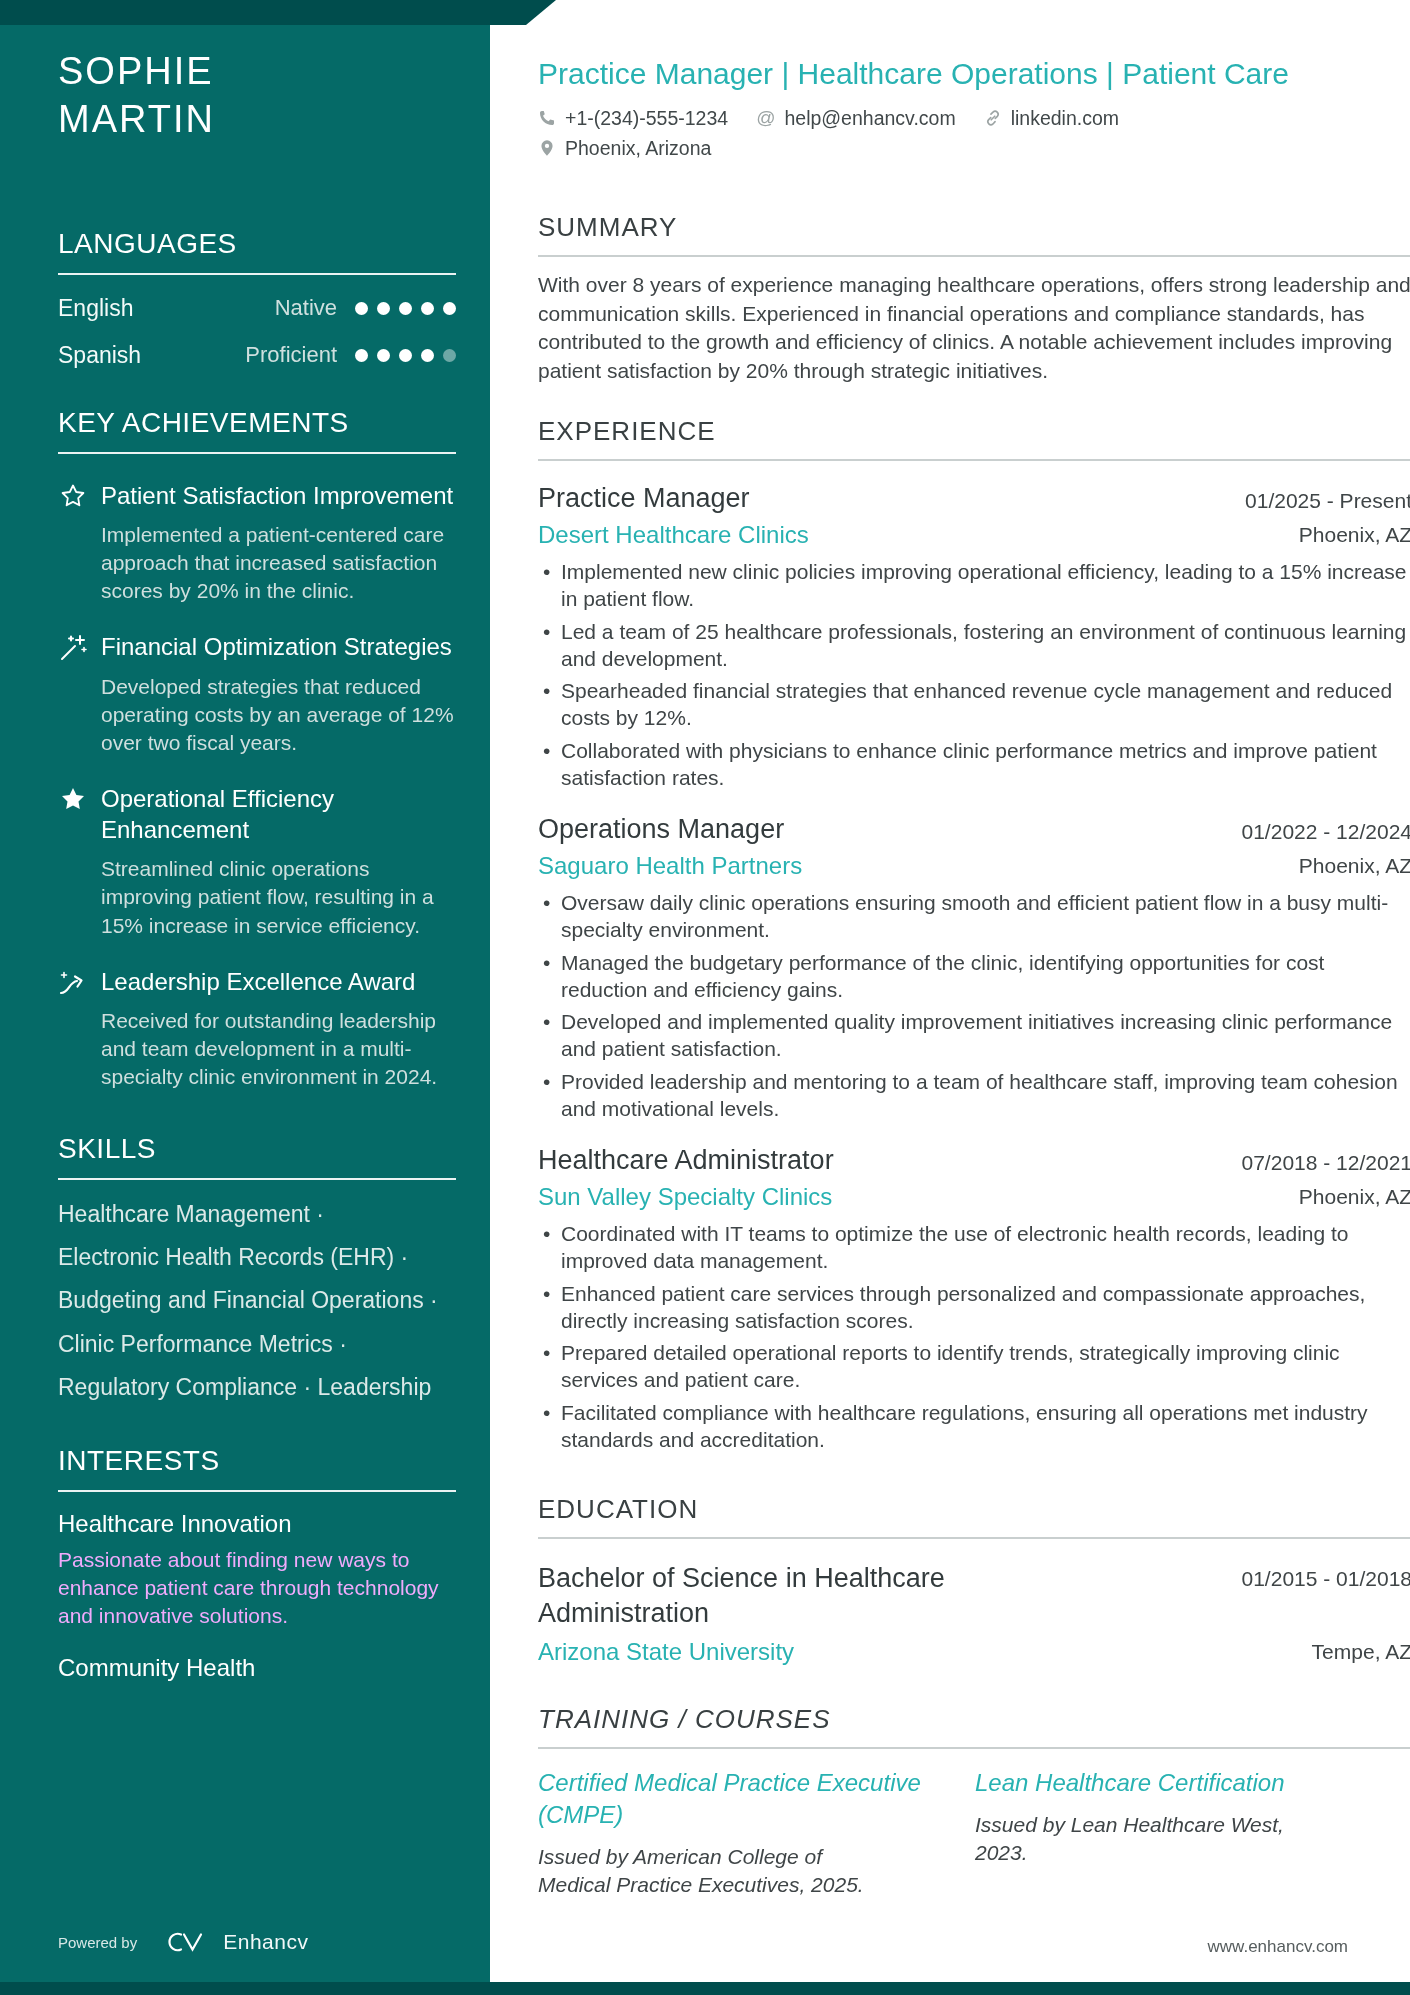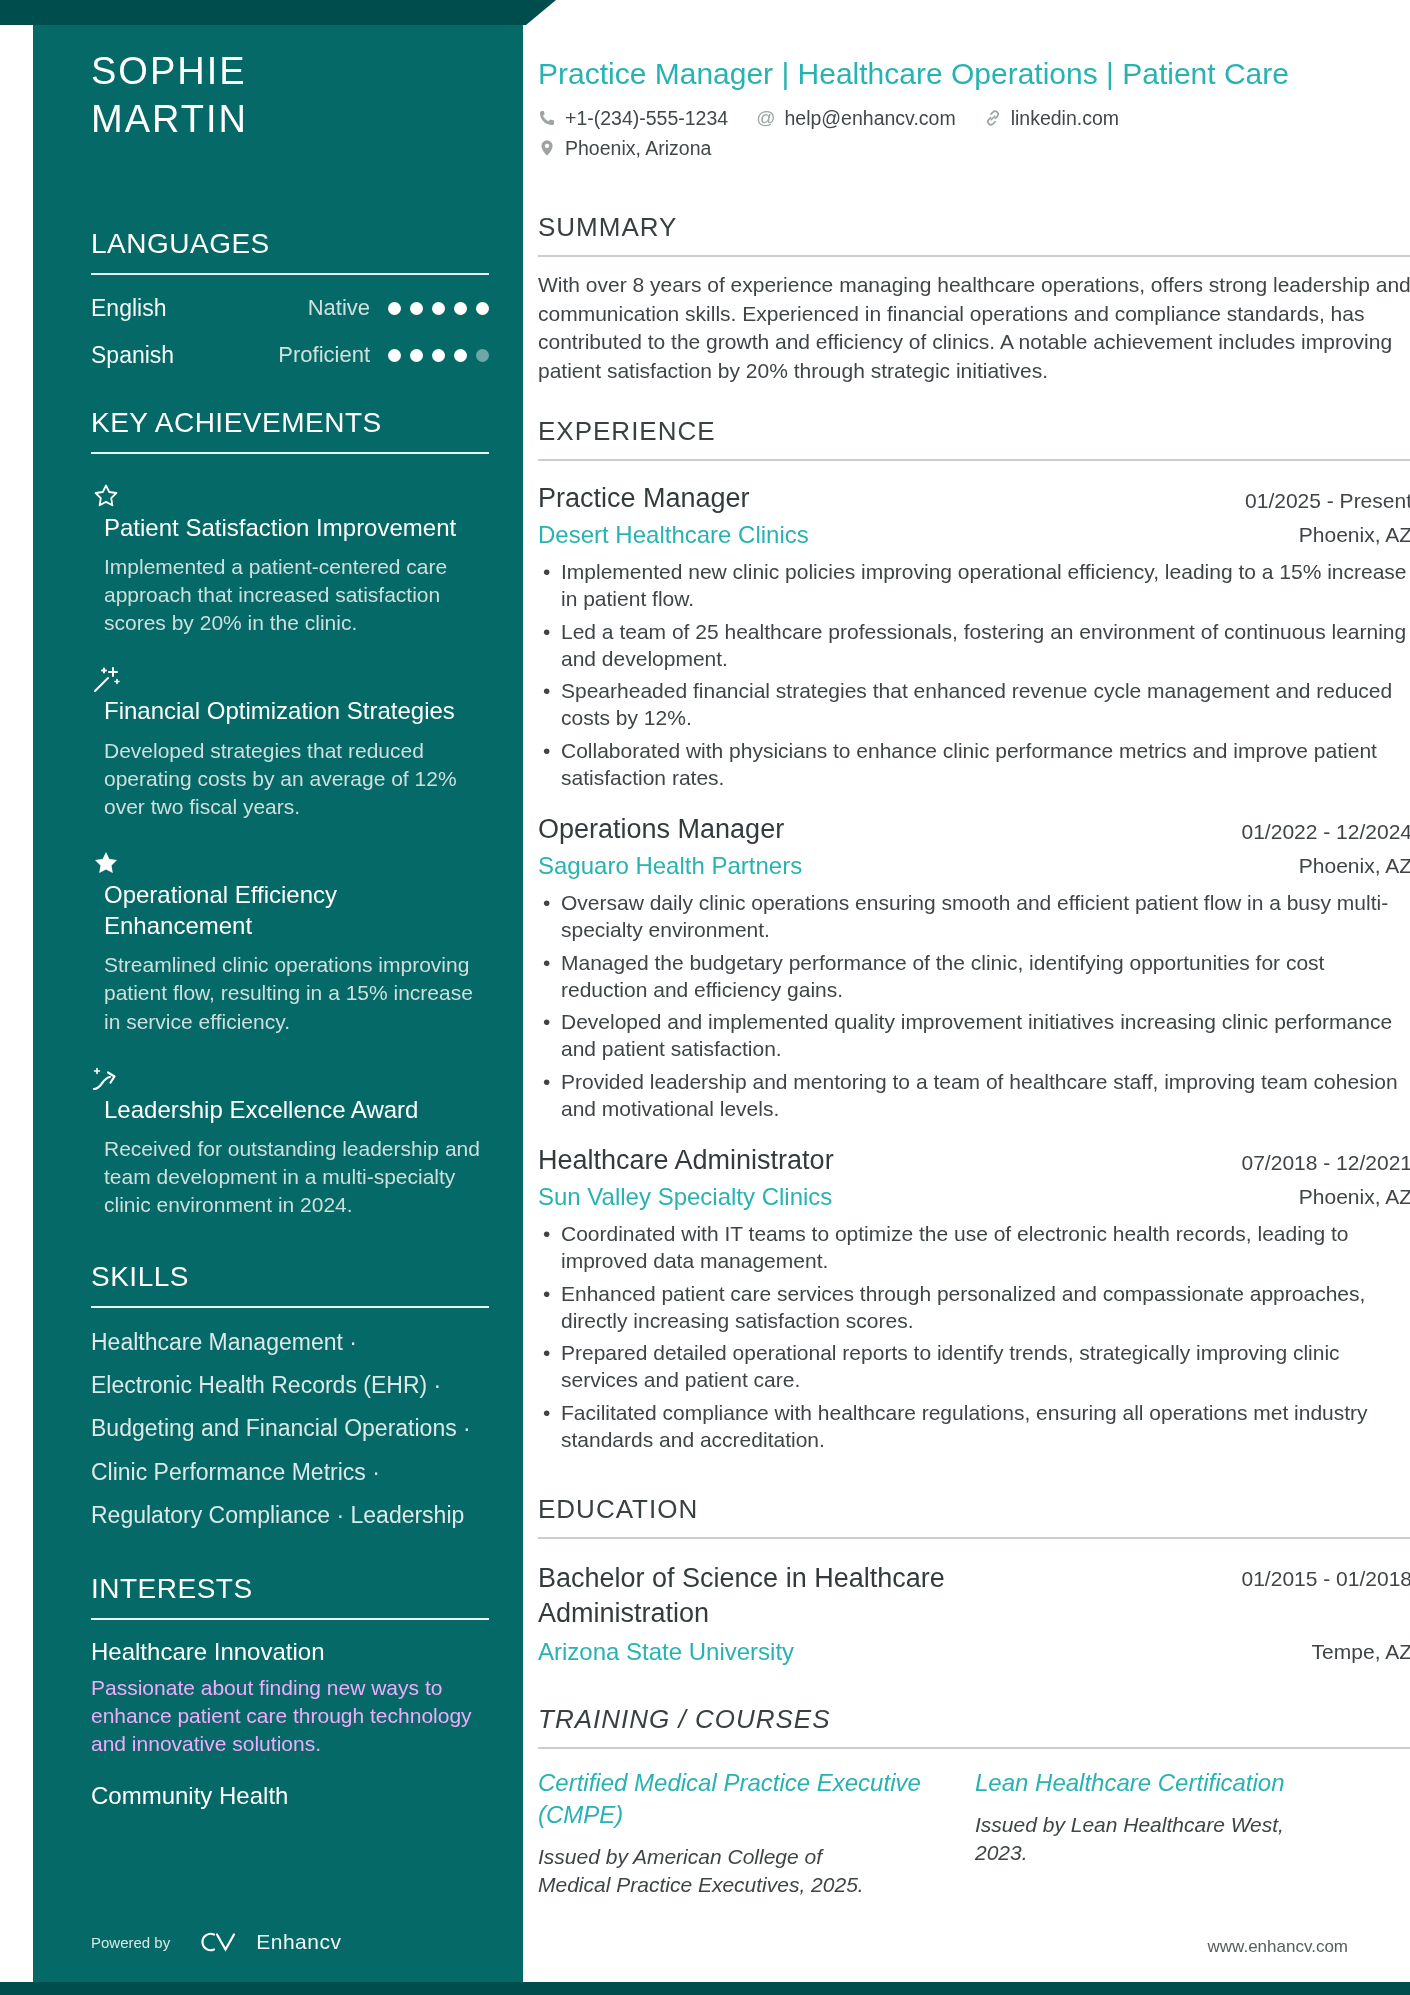--- a/index.html
+++ b/index.html
@@ -6,33 +6,33 @@
   body{
     width:1410px;height:1995px;position:relative;background:#ffffff;
     font-family:"Liberation Sans",sans-serif;color:#3F4547;overflow:hidden;
   }
   
   .top-strip{position:absolute;top:0;left:0;width:556px;height:25px;background:#004D4D;
     clip-path:polygon(0 0,100% 0,calc(100% - 30px) 100%,0 100%);z-index:5;}
   .bottom-strip{position:absolute;bottom:0;left:0;width:1410px;height:13px;background:#004D4D;z-index:5;}
   
   .sidebar{position:absolute;left:0;top:0;width:490px;height:1995px;background:#056A67;
-    box-sizing:border-box;padding:48px 34px 0 58px;color:#fff;margin-left:33px;}
+    box-sizing:border-box;padding:48px 34px 0 58px;color:#fff;}
   .side-name{font-size:38px;line-height:1.26;letter-spacing:2px;font-weight:500;color:#ffffff;margin:0 0 84px 0;}
   .side-section{margin-top:38px;}
   .side-section.first{margin-top:0;}
   .side-section-title{font-size:28px;font-weight:400;letter-spacing:.5px;color:#ffffff;
     border-bottom:2px solid rgba(255,255,255,.92);padding-bottom:13px;margin:0;}
   .lang-row{display:flex;align-items:center;margin-top:20px;}
   .lang-name{font-size:23px;color:#f3faf9;}
   .lang-level{margin-left:auto;font-size:22px;color:#cfe0df;margin-right:18px;}
   .dots{display:flex;gap:9px;align-items:center;}
   .dot{width:13px;height:13px;border-radius:50%;background:#ffffff;}
   .dot.dim{background:rgba(255,255,255,.42);}
-  .ach-item{display:flex;margin-top:26px;flex-direction:column;}
+  .ach-item{display:flex;margin-top:26px;}
   .ach-icon{flex:0 0 30px;height:30px;margin-top:2px;}
   .ach-body{margin-left:13px;}
   .ach-title{font-size:24px;line-height:1.3;font-weight:500;color:#ffffff;margin:0;}
   .ach-desc{font-size:21px;line-height:1.34;color:#cfdfde;margin:10px 0 0 0;}
   .skill-line{font-size:23px;color:#dce9e8;margin:19px 0 0 0;line-height:1.05;}
   .int-title{font-size:24px;font-weight:500;color:#ffffff;margin:24px 0 0 0;}
   .int-title.first{margin-top:18px;}
   .int-desc{font-size:21px;line-height:1.34;color:#f0abfc;margin:8px 0 0 0;}
   .side-footer{position:absolute;left:58px;bottom:40px;display:flex;align-items:center;}
   .powered{font-size:15px;color:#d9e8e7;margin-right:24px;}

